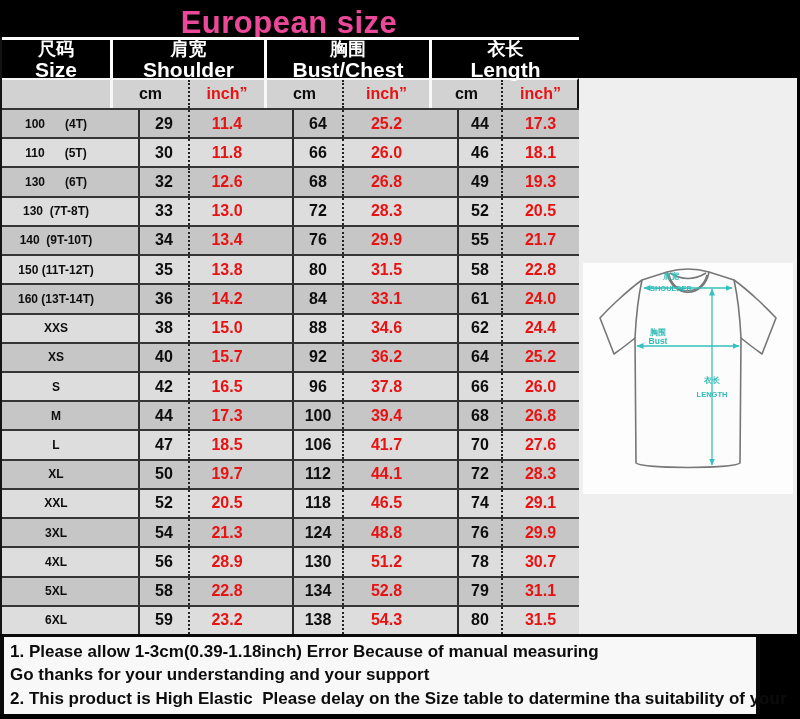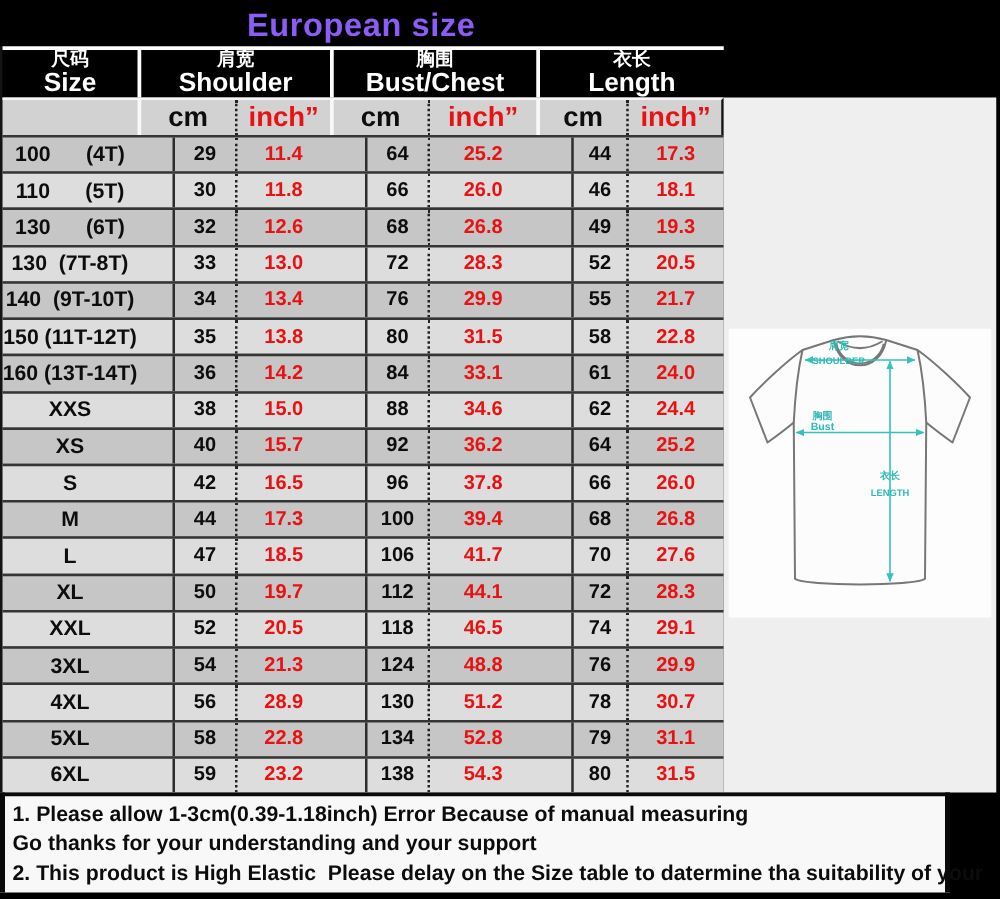--- a/index.html
+++ b/index.html
@@ -7,48 +7,48 @@
   body {
     font-family:"Liberation Sans", sans-serif;
     font-weight:bold;
     background:#000;
     position:relative;
     overflow:hidden;
   }
   
   #banner { position:absolute; top:0; left:0; width:800px; height:37px; background:#000; }
   #banner .title-wrap { width:578px; text-align:center; }
-  #page-title { color:#8b5cf6; font-size:26px; letter-spacing:0.5px; padding-top:5px; display:inline-block;text-align:right; }
+  #page-title { color:#ec4899; font-size:31px; letter-spacing:0.5px; padding-top:5px; display:inline-block;text-align:right; }
   
   #tableWrap { position:absolute; top:37px; left:0; width:579px; border-left:2px solid #141414; }
   .header-row {
     display:grid; grid-template-columns:108px 154px 165px 150px;
     height:41px; background:#000; color:#fff;
     border-top:3px solid #fdfdfd;
   }
   .header-cell { display:flex; flex-direction:column; align-items:center; justify-content:center; line-height:1.05; }
   .header-cell + .header-cell { border-left:3px solid #fdfdfd; }
-  .header-cell .zh { font-size:15px; }
+  .header-cell .zh { font-size:18px; }
   .header-cell .en { font-size:21px; }
   .sub-row {
     display:grid; grid-template-columns:108px 78px 76px 78px 87px 72px 77px;
     height:30px; background:#d2d2d2; border-top:2px solid #f5f5f5; border-right:2px solid #141414;
   }
-  .sub-cell { display:flex; align-items:center; justify-content:center; font-size:22px; color:#0d0d0d; }
+  .sub-cell { display:flex; align-items:center; justify-content:center; font-size:16px; color:#0d0d0d; }
   .sub-cell.sc1,.sub-cell.sc3,.sub-cell.sc5 { border-left:3px solid #f8f8f8; }
   .sub-cell.sc2,.sub-cell.sc4,.sub-cell.sc6 { border-left:2px dotted #222; }
   .sub-cell.inch { color:#e81212; }
   #table-body { width:579px; height:526px; display:flex; flex-direction:column; border-right:2px solid #141414; }
   .trow {
     flex:1; display:grid; grid-template-columns:108px 78px 76px 78px 87px 72px 77px;
     border-top:2px solid #353535; background:#c6c6c6;
   }
   .trow:nth-child(even) { background:#dddddd; }
   .cell { display:flex; align-items:center; justify-content:center; font-size:16px; color:#0d0d0d; overflow:hidden; }
-  .cell.c0 { font-size:17px; white-space:pre;text-align:right; }
+  .cell.c0 { font-size:12px; white-space:pre;text-align:right; }
   .cell.c1,.cell.c3,.cell.c5 { border-left:2px solid #2d2d2d;margin-left:28px; }
   .cell.c2,.cell.c4,.cell.c6 { border-left:2px dotted #222; }
   .cell.c2,.cell.c4,.cell.c6 { color:#e81212; }
   
   #rightPanel { position:absolute; top:78px; left:579px; width:218px; height:556px; background:#efefef; }
   #diagramBox { position:absolute; top:185px; left:4px; width:210px; height:231px; background:#fdfdfd; }
   #diagramBox svg { display:block; width:210px; height:231px; }
   
   #notes {
     position:absolute; top:634px; left:0; width:760px; height:80px;

